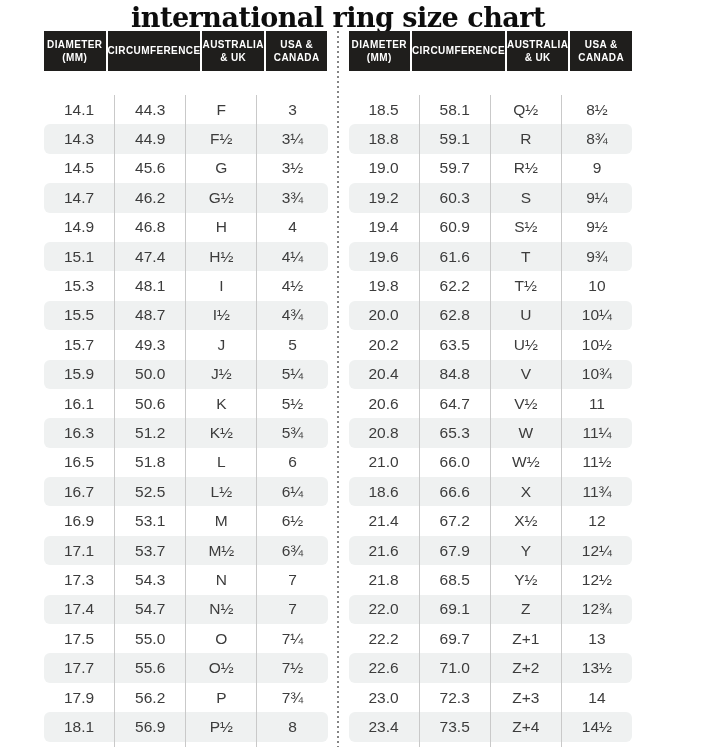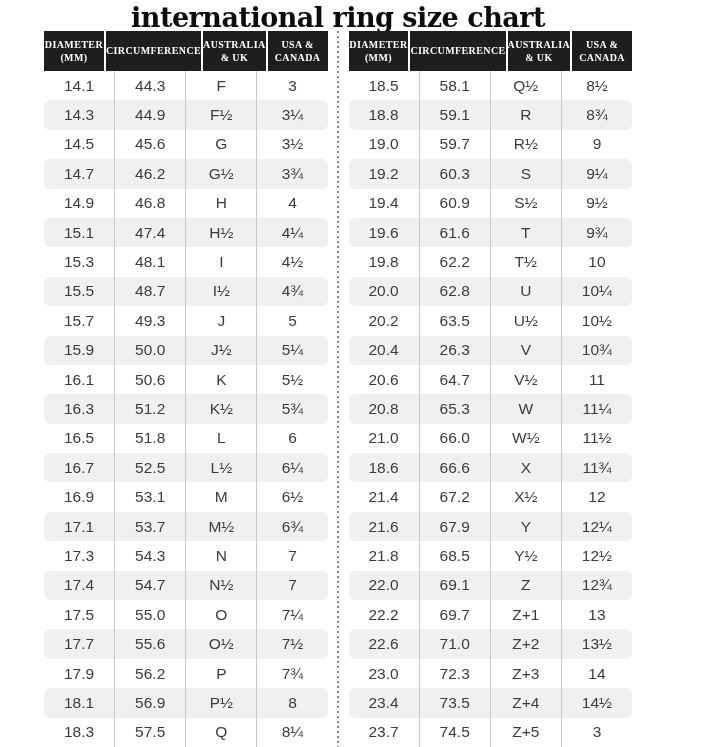--- a/index.html
+++ b/index.html
@@ -38,21 +38,20 @@
   .ring-table {
     flex: 1;
     display: flex;
     flex-direction: column;
     overflow: hidden;
   }
   .thead {
     height: 40px;
     flex: 0 0 40px;
     display: flex;
-    font-family: Liberation Serif, serif;
   }
   .th {
     flex: 1;
     background: #1f1e1c;
     color: #ffffff;
     display: flex;
     flex-direction: column;
     align-items: center;
     justify-content: center;
     text-align: center;
@@ -61,20 +60,21 @@
     letter-spacing: 0.4px;
     line-height: 1.35;
     text-transform: uppercase;
   }
   .th + .th { border-left: 2px solid #ffffff; }
   .tbody {
     flex: 1;
     display: flex;
     flex-direction: column;
     overflow: hidden;
+    margin-top: 24px;
   }
   .tr {
     flex: 0 0 29.4px;
     height: 29.4px;
     display: flex;
   }
   .tr.alt { background: #eff1f1; border-radius: 6px; }
   .tbody-lines {
     flex: 1;
     display: flex;
@@ -352,21 +352,21 @@
             <div class="td">10¼</div>
           </div>
           <div class="tr">
             <div class="td">20.2</div>
             <div class="td">63.5</div>
             <div class="td">U½</div>
             <div class="td">10½</div>
           </div>
           <div class="tr alt">
             <div class="td">20.4</div>
-            <div class="td">26.3</div>
+            <div class="td">84.8</div>
             <div class="td">V</div>
             <div class="td">10¾</div>
           </div>
           <div class="tr">
             <div class="td">20.6</div>
             <div class="td">64.7</div>
             <div class="td">V½</div>
             <div class="td">11</div>
           </div>
           <div class="tr alt">

